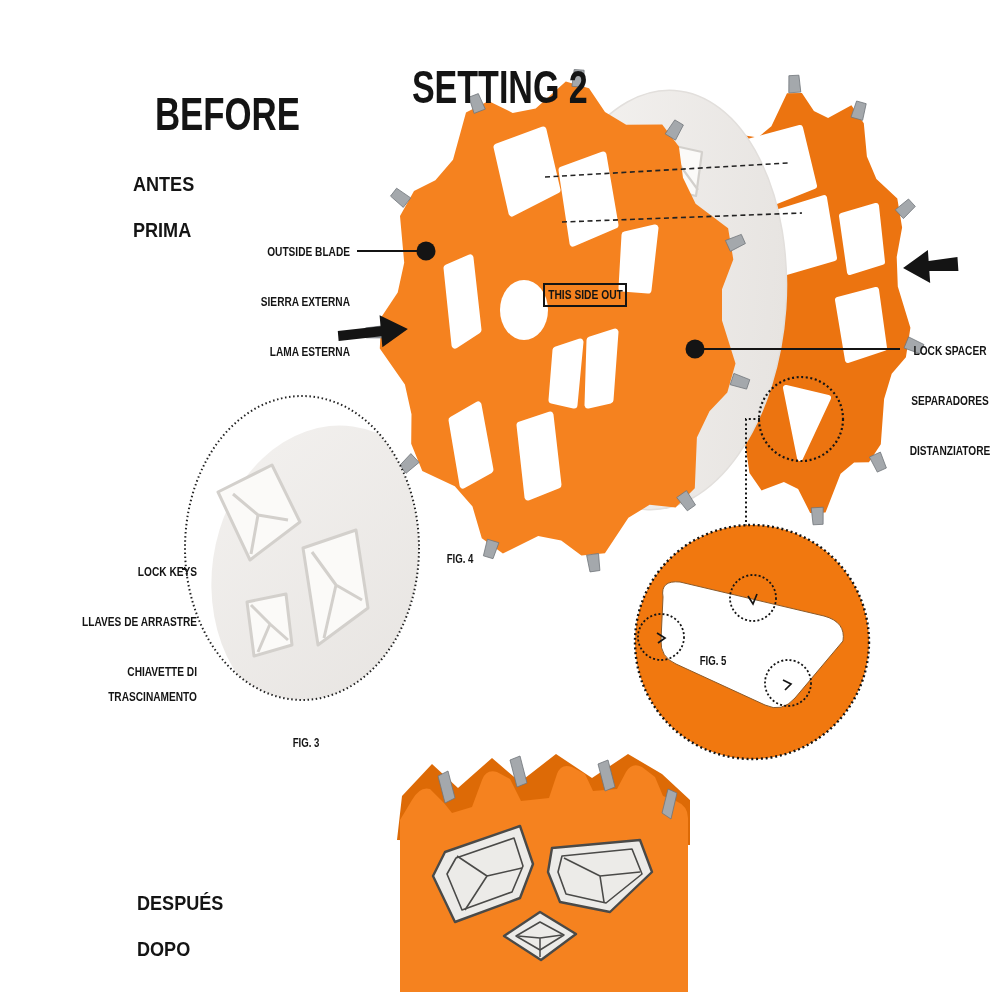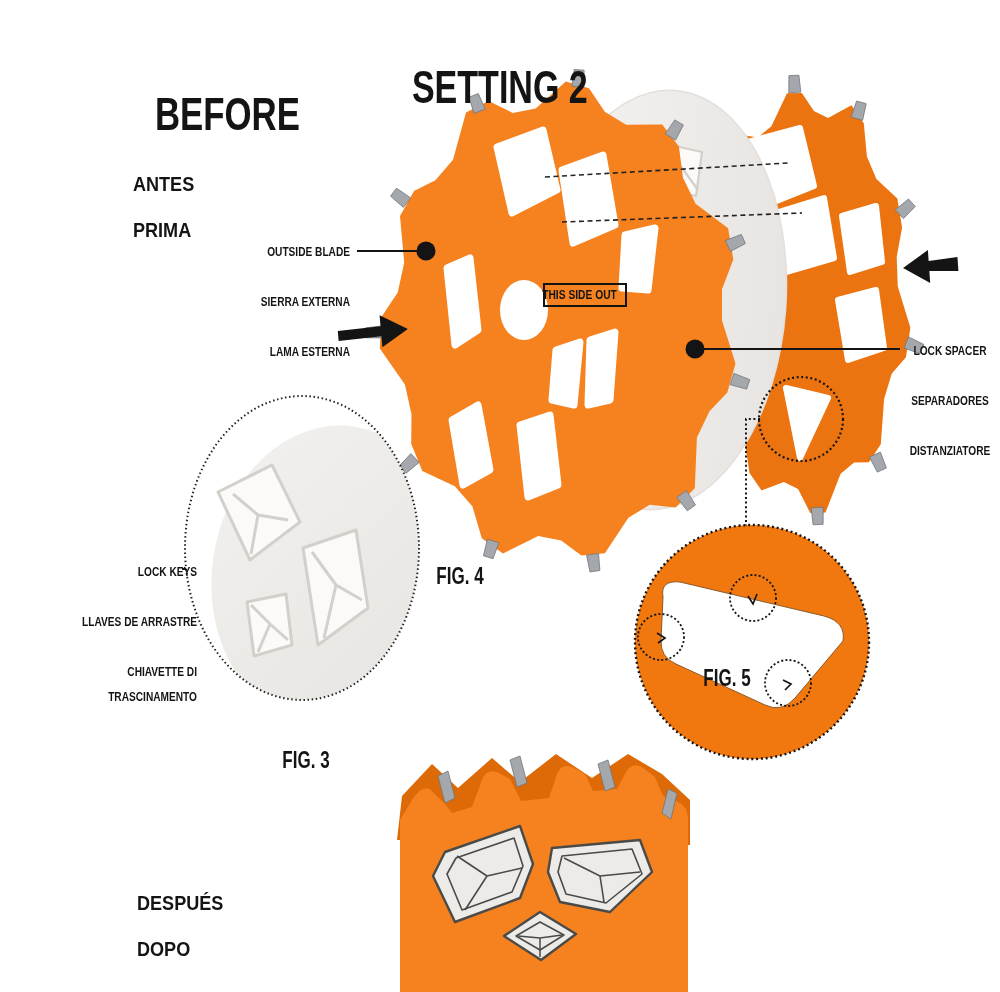--- a/index.html
+++ b/index.html
@@ -8,25 +8,25 @@
   #art{position:absolute;left:0;top:0;width:1000px;height:992px;}
   .txt{position:absolute;white-space:pre-line;}
   .cond{display:inline-block;transform:scaleX(0.74);transform-origin:left center;}
   .h1{font-weight:bold;font-size:46px;letter-spacing:0px;}
   .h2{font-weight:bold;font-size:47px;}
   .h2sub{font-weight:bold;font-size:21px;line-height:23px;transform:scaleX(0.86);transform-origin:left center;display:inline-block;}
   .callout{font-weight:bold;font-size:13px;line-height:25px;}
   .callout .cond{transform:scaleX(0.78);}
   .origin-r{transform-origin:right center;}
   .origin-c{transform-origin:center center;}
-  .fig{font-weight:bold;font-size:23px;}
+  .fig{font-weight:bold;font-size:13px;}
   .rowflex{display:flex;align-items:flex-start;flex-direction:column;}
   #title-wrap{left:0;top:6px;width:1000px;text-align:center;}
   #marking-box{position:absolute;left:543px;top:283px;width:84px;height:24px;border:2.5px solid #141414;
-    display:flex;align-items:center;justify-content:flex-end;box-sizing:border-box;}
+    display:flex;align-items:center;justify-content:center;box-sizing:border-box;}
   #marking-box span{font-weight:bold;font-size:12.5px;transform:scaleX(0.82);transform-origin:center center;display:inline-block;white-space:nowrap;}
 </style>
 </head>
 <body>
 
 <div id="stage">
 
   <svg id="art" viewBox="0 0 1000 992">
     <defs>
       <linearGradient id="gSpacer" x1="0" y1="0" x2="1" y2="0">

